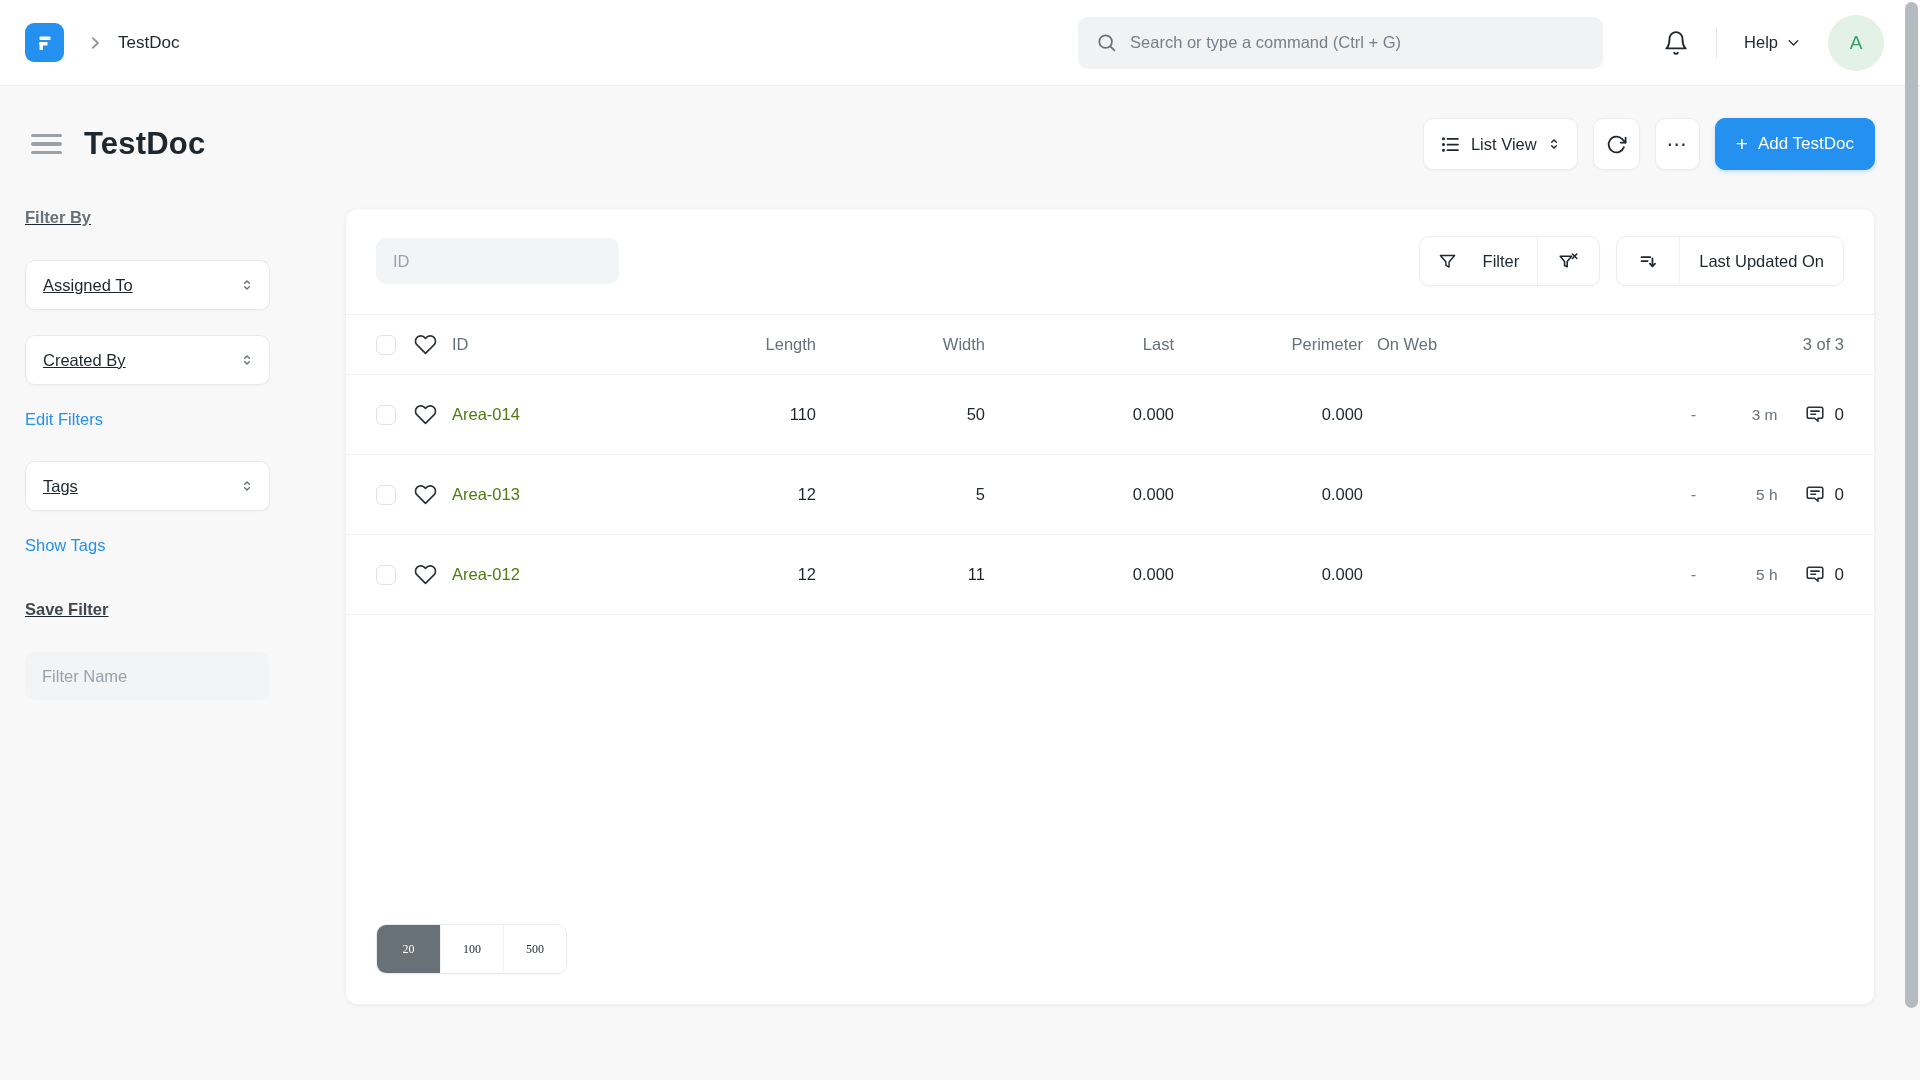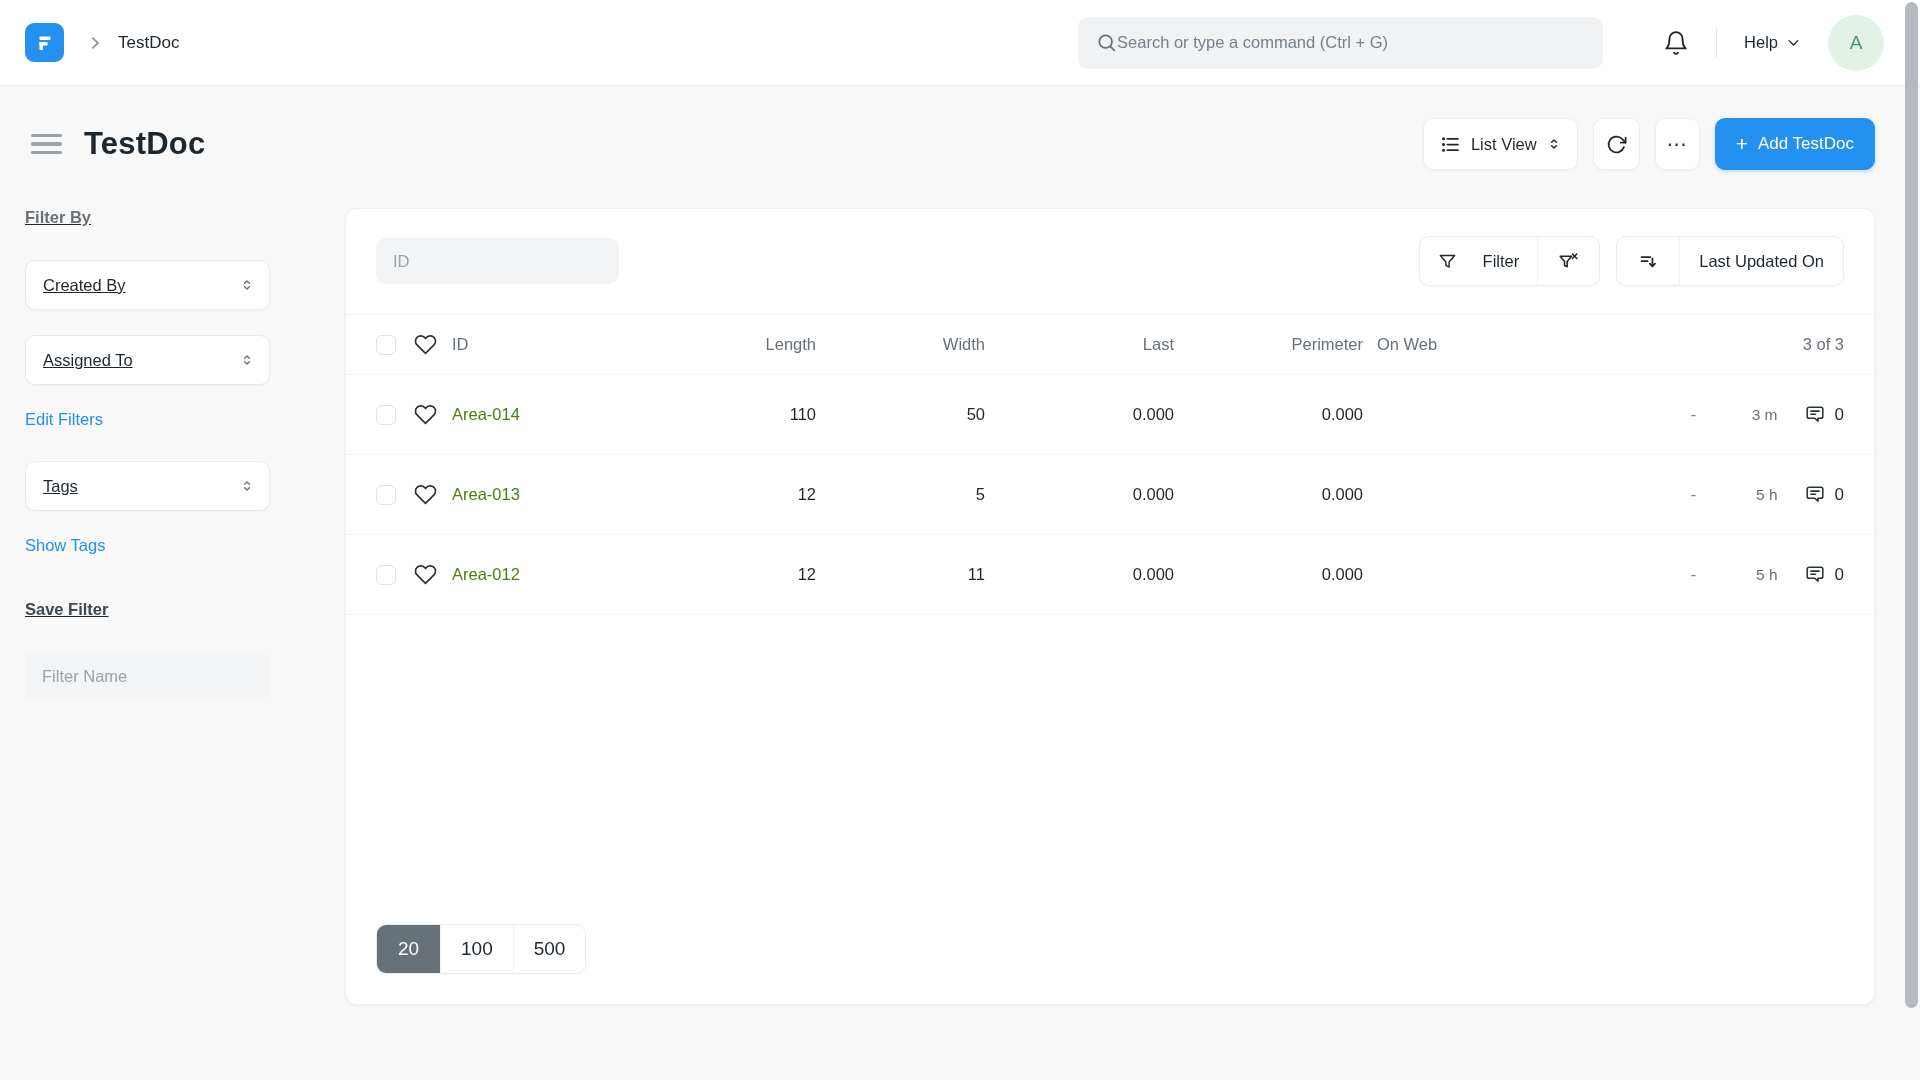--- a/index.html
+++ b/index.html
@@ -9,21 +9,21 @@
 
   .screen { position:relative; width:1920px; height:1080px; }
 
   
   .navbar { height:86px; background:#fff; border-bottom:1px solid #ebeef0;
             display:flex; align-items:center; padding:0 36px 0 25px; }
   .logo { width:39px; height:39px; background:#2490ef; border-radius:9px; display:flex; align-items:center; justify-content:center; cursor:pointer; }
   .crumb-chev { margin:0 14px 0 22px; }
   .crumb { font-size:17px; font-weight:500; color:#1f272e; cursor:pointer; }
   .searchbar { margin-left:auto; width:525px; height:52px; background:#f1f2f4; border-radius:10px;
-               display:flex; align-items:center; padding:0 18px; cursor:text; }
+               display:flex; align-items:center; padding:0 18px; gap:13px; cursor:text; }
   .searchbar input { border:none; outline:none; background:transparent; flex:1; font-size:16.5px;
                      font-family:inherit; color:#1f272e; }
   .searchbar input::placeholder { color:#74808b; opacity:1; }
   .navbtn { background:none; border:none; cursor:pointer; display:flex; align-items:center; }
   .bell { margin-left:60px; }
   .vdivider { width:1px; height:30px; background:#e3e7ea; margin:0 27px; }
   .helpbtn { gap:8px; font-family:inherit; font-size:16.5px; color:#1f272e; }
   .avatar { margin-left:27px; width:56px; height:56px; border-radius:50%; background:#e4f1e7;
             display:flex; align-items:center; justify-content:center; font-size:19px; color:#36a269; cursor:pointer; }
 
@@ -92,21 +92,21 @@
   .cb.disabled { border:none; background:#eef0f2; cursor:default; }
   .heart { cursor:pointer; }
   .right-cell { display:flex; align-items:center; justify-content:flex-end; }
   .count-label { color:#687178; font-size:16.5px; }
   .dash { width:40px; text-align:center; color:#74808b; }
   .mod-time { width:64px; text-align:right; color:#687178; font-size:15.5px; margin-right:26px; }
   .comments { display:flex; align-items:center; gap:9px; color:#1f272e; font-size:17px; cursor:pointer; }
 
   .pagination { position:absolute; left:30px; bottom:30px; display:flex; height:50px; background:#fff;
                 border:1px solid #e8ebed; border-radius:10px; overflow:hidden; box-shadow:0 1px 2px rgba(25,39,52,.03); }
-  .pagination button { border:none; background:#fff; font-family:Liberation Sans, sans-serif; font-size:19px; color:#1f272e;
+  .pagination button { border:none; background:#fff; font-family:Liberation Serif, serif; font-size:12px; color:#1f272e;
                        cursor:pointer; padding:0 20px; min-width:63px; }
   .pagination button + button { border-left:1px solid #eef0f2; }
   .pagination button.selected { background:#687178; color:#fff; }
 </style>
 </head>
 <body>
 
 <div class="screen">
 
   <header class="navbar">
@@ -193,29 +193,29 @@
         </button>
       </div>
     </div>
 
     <div class="content">
 
       <aside class="sidebar">
         <div class="side-heading">Filter By</div>
 
         <button class="side-select">
-          <span>Created By</span>
+          <span>Assigned To</span>
           <svg width="14" height="16" viewBox="0 0 24 24" fill="none" stroke="#687178" stroke-width="2.4" stroke-linecap="round" stroke-linejoin="round">
             <polyline points="8 9 12 5 16 9"></polyline>
               <polyline points="8 15 12 19 16 15"></polyline>
           </svg>
         </button>
 
         <button class="side-select">
-          <span>Assigned To</span>
+          <span>Created By</span>
           <svg width="14" height="16" viewBox="0 0 24 24" fill="none" stroke="#687178" stroke-width="2.4" stroke-linecap="round" stroke-linejoin="round">
             <polyline points="8 9 12 5 16 9"></polyline>
               <polyline points="8 15 12 19 16 15"></polyline>
           </svg>
         </button>
 
         <a class="side-link">Edit Filters</a>
 
         <button class="side-select">
           <span>Tags</span>

